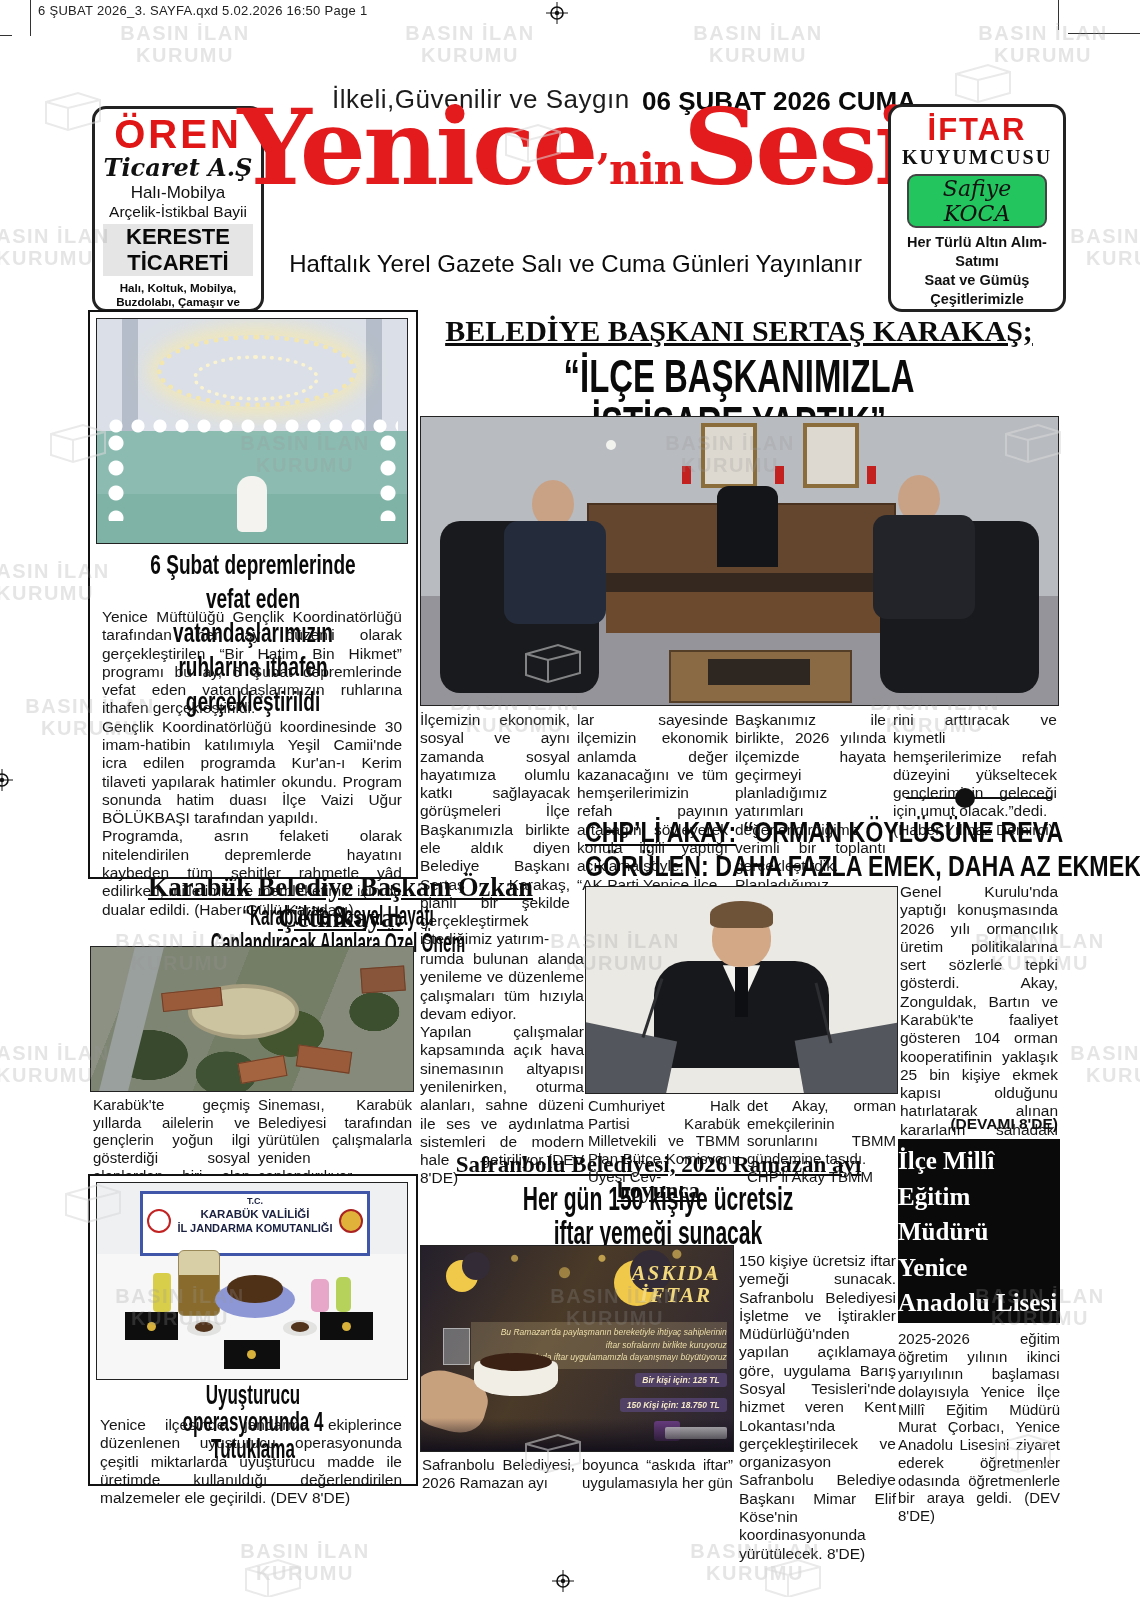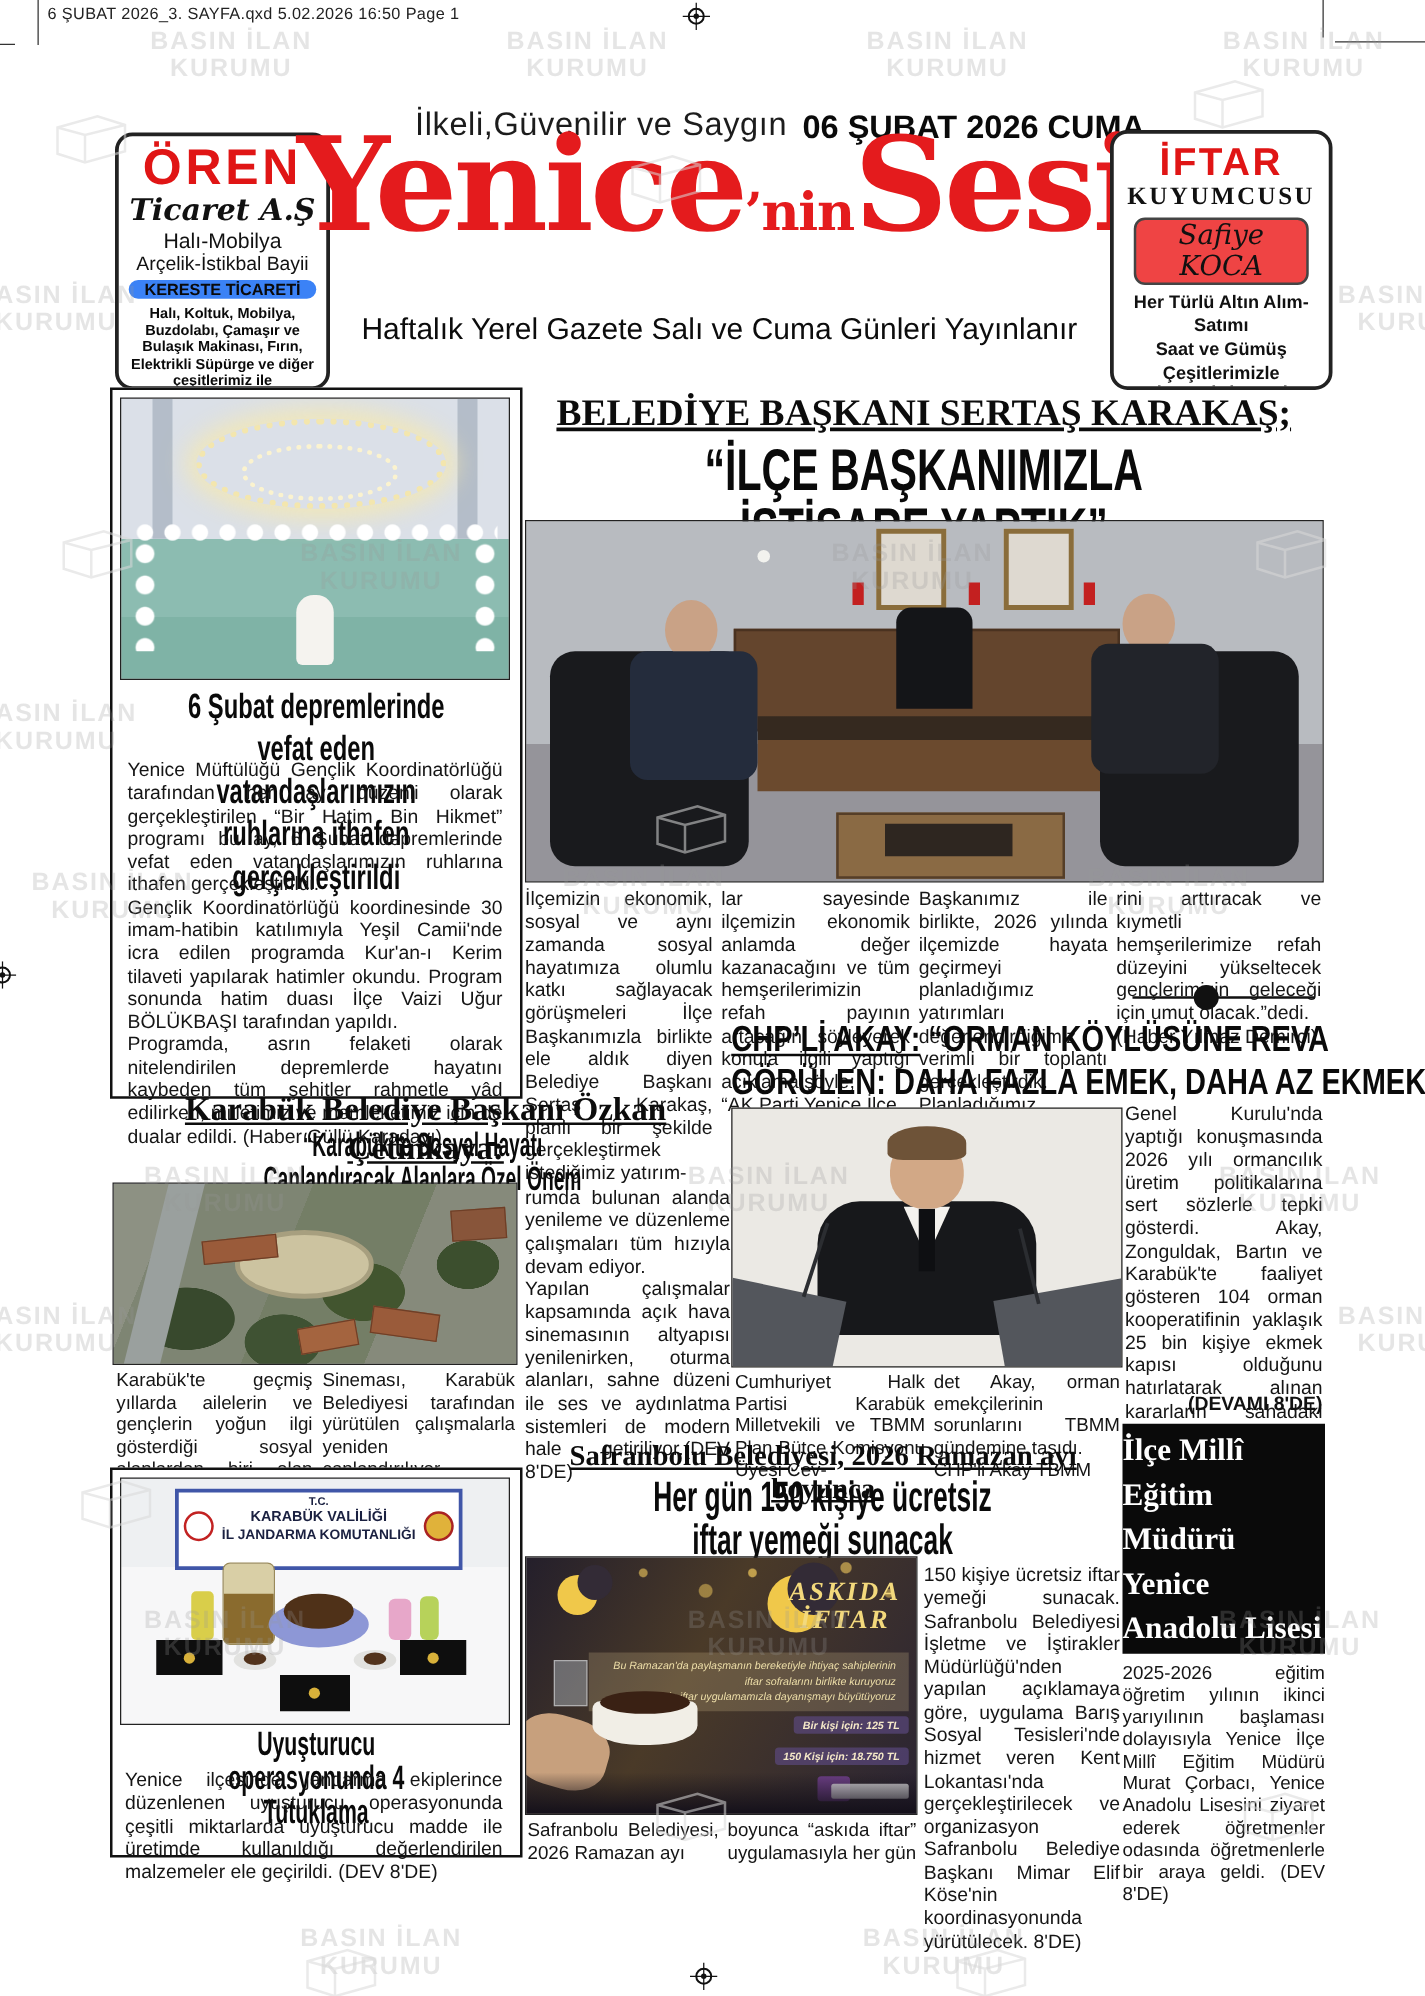--- a/index.html
+++ b/index.html
@@ -21,25 +21,25 @@
             text-align:left;white-space:pre-line}
   .t-big{font-family:"DejaVu Serif",serif;font-weight:bold;font-size:104px;color:#e41b1d;letter-spacing:-3px;line-height:1}
   .t-mid{font-family:"DejaVu Serif",serif;font-weight:bold;font-size:42px;color:#e41b1d;letter-spacing:-1px}
   .slogan{font-size:26px;color:#1c1c1c;letter-spacing:.5px}
   .mdate{font-size:26px;font-weight:bold;color:#0a0a0a}
   .subtitle{font-size:24px;color:#0c0c0c;text-align:center;font-weight:500}
   .oren-name{color:#e01515;font-weight:bold;font-size:40px;letter-spacing:3px;line-height:1.02;margin-top:5px}
   .oren-type{font-family:"DejaVu Serif",serif;font-style:italic;font-weight:bold;font-size:24px;line-height:1.1}
   .oren-l1{font-size:17px;margin-top:2px}
   .oren-l2{font-size:15.5px}
-  .oren-badge{background:#3b82f6;font-weight:bold;font-size:13px;margin:3px 8px;border-radius:10px;color:#0a0a0a}
+  .oren-badge{background:#e5e5e5;font-weight:bold;font-size:22px;margin:3px 8px;border-radius:0;color:#0a0a0a}
   .oren-desc{font-weight:bold;font-size:11.6px;line-height:1.16;padding:2px 5px;color:#0a0a0a}
   .kuy-t1{color:#e01515;font-weight:bold;font-size:31px;letter-spacing:2px;margin-top:7px;line-height:1}
   .kuy-t2{font-family:"Liberation Serif",serif;font-weight:bold;font-size:20px;letter-spacing:2px;line-height:1.2}
-  .kuy-owner{background:#ef4444;border:2px solid #444;border-radius:9px;margin:5px 16px;font-size:22px;
+  .kuy-owner{background:#22c55e;border:2px solid #444;border-radius:9px;margin:5px 16px;font-size:22px;
              font-family:"DejaVu Serif",serif;font-style:italic;color:#111}
   .kuy-l{font-weight:bold;font-size:14.5px;line-height:1.3}
   .kuy-foot{background:#8d8d8d;margin-top:6px;font-weight:bold;font-size:12.5px;line-height:1.35;padding:3px 0 4px;color:#000}
   .wm{position:absolute;z-index:9;pointer-events:none;color:rgba(150,150,150,.25);font-weight:bold;font-size:20px;
       line-height:1.12;letter-spacing:1.5px;text-align:center;white-space:pre-line;width:150px}
   .wmc{position:absolute;z-index:9;pointer-events:none;opacity:.55}
   .mark{position:absolute;background:#333}
   .fileinfo{position:absolute;font-size:13px;color:#222;letter-spacing:.3px}
 
   
@@ -110,21 +110,21 @@
      radial-gradient(circle at 46% 13%,rgba(242,202,92,.5) 0 5px,rgba(0,0,0,0) 6px),
      radial-gradient(circle at 58% 6%,rgba(242,202,92,.7) 0 3px,rgba(0,0,0,0) 4px),
      radial-gradient(circle at 82% 4%,rgba(242,202,92,.6) 0 4px,rgba(0,0,0,0) 5px),
      radial-gradient(circle at 93% 14%,rgba(242,202,92,.5) 0 3px,rgba(0,0,0,0) 4px),
      radial-gradient(circle at 70% 18%,rgba(242,202,92,.4) 0 6px,rgba(0,0,0,0) 7px)}
   .i-crescent{position:absolute;border-radius:50%;background:#f0c84a}
   .i-crescent-mask{position:absolute;border-radius:50%;background:#332b36}
   .i-title{position:absolute;right:4%;top:8%;text-align:center;color:#f3d97c;font-family:"Liberation Serif",serif;
            font-style:italic;font-weight:bold;font-size:21px;line-height:1.05;letter-spacing:2px}
   .i-banner{position:absolute;left:16%;top:37%;width:82%;height:23%;background:rgba(226,205,150,.22);
-            text-align:right;color:#eedfa9;font-style:italic;font-size:8.5px;line-height:1.5;padding:4px 10px 0 0;box-sizing:border-box}
+            text-align:right;color:#eedfa9;font-style:italic;font-size:8.5px;line-height:1.5;padding:4px 0 0 0;box-sizing:border-box}
   .i-price{position:absolute;right:2%;background:rgba(96,76,138,.6);color:#f5e9c8;font-size:8.5px;font-weight:bold;
            padding:2px 7px;border-radius:3px;font-style:italic}
   .i-bowl{position:absolute;left:17%;top:56%;width:27%;height:17%;background:#f1eee6;border-radius:6px 6px 45% 45%}
   .i-dates{position:absolute;left:19%;top:52%;width:23%;height:9%;background:#3a2114;border-radius:50%}
   .i-arm{position:absolute;left:-3%;top:62%;width:24%;height:28%;background:#c7a07d;border-radius:40%;transform:rotate(16deg)}
   .i-glass{position:absolute;left:7%;top:40%;width:8%;height:17%;background:rgba(215,228,240,.35);border:1px solid rgba(255,255,255,.45)}
   .i-chip{position:absolute;right:17%;bottom:5%;width:26px;height:20px;background:#6d3f86;border-radius:3px}
   .i-wtag{position:absolute;right:2%;bottom:6%;width:62px;height:12px;background:rgba(240,240,240,.85);border-radius:2px}
   .i-fg{position:absolute;left:0;bottom:0;width:100%;height:16%;background:linear-gradient(rgba(0,0,0,0),#14101a)}
 </style>

